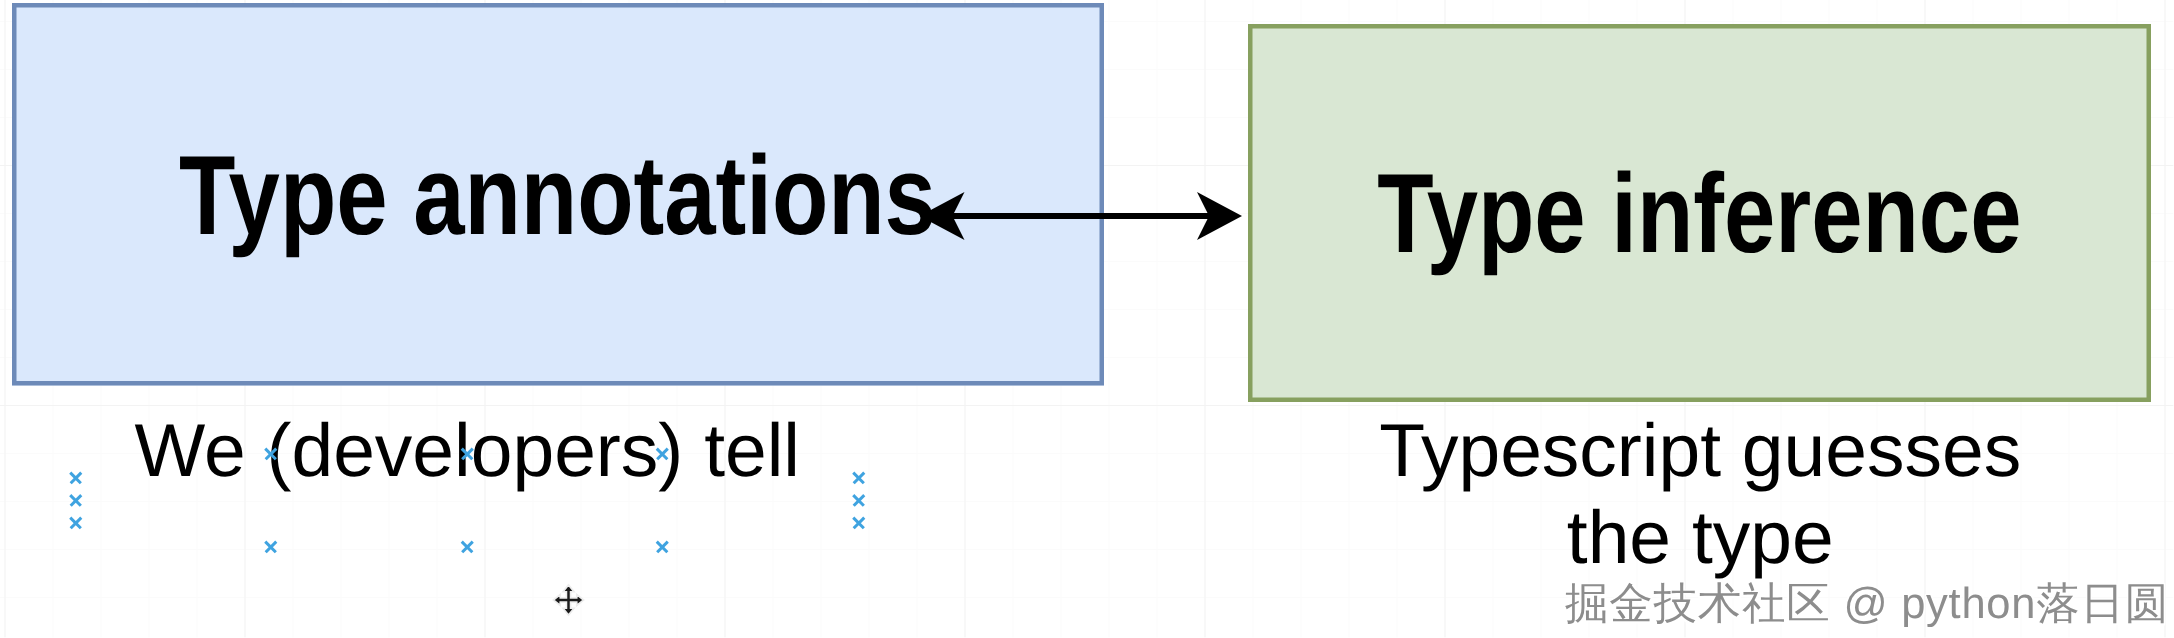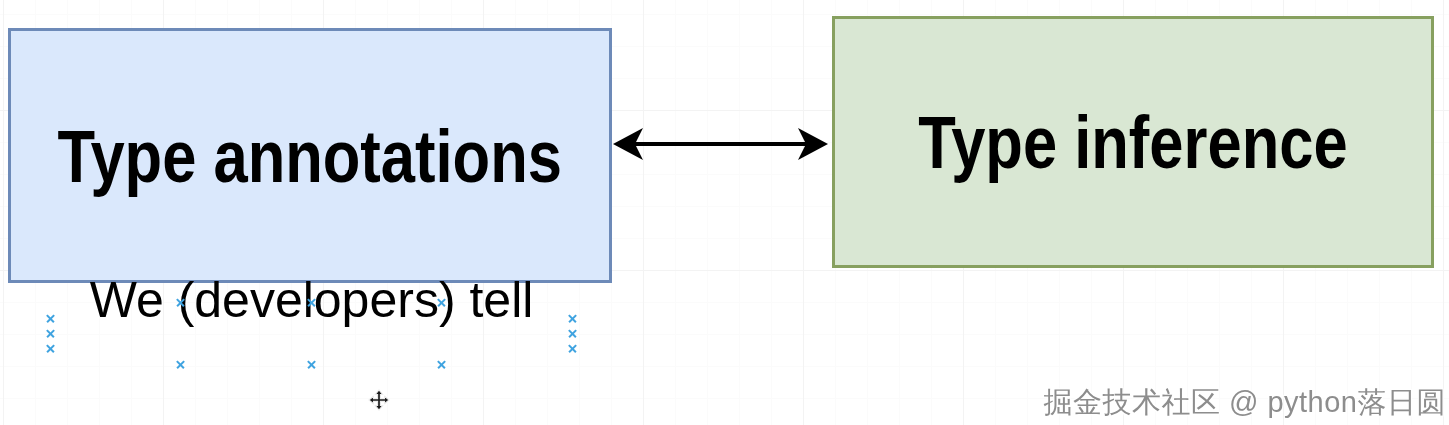--- a/index.html
+++ b/index.html
@@ -20,21 +20,21 @@
   }
 
   .shape-box {
     position: absolute;
     box-sizing: border-box;
     display: flex;
     align-items: center;
     justify-content: center;
   }
   .box-blue {
-    left: 8px; top: 28px; width: 604px; height: 255px;
+    left: 8px; top: 2px; width: 728px; height: 255px;
     background: #dae8fc;
     border: 3px solid #6d8ab8;
   }
   .box-green {
     left: 832px; top: 16px; width: 602px; height: 252px;
     background: #d9e7d3;
     border: 3px solid #87a05f;
   }
   .box-label {
     display: inline-block;
@@ -109,20 +109,24 @@
   <svg class="arrow-svg" width="222" height="40">
     <line x1="24" y1="20" x2="198" y2="20" stroke="#000000" stroke-width="4"></line>
     <path d="M3,20 L33,4 L25,20 L33,36 Z" fill="#000000"></path>
     <path d="M218,20 L188,4 L196,20 L188,36 Z" fill="#000000"></path>
   </svg>
 
   <div class="caption caption-left">
     <div>We (developers) tell</div>
   </div>
 
+  <div class="caption caption-right">
+    <div>Typescript guesses</div>
+    <div>the type</div>
+  </div>
 
   <span class="cp" style="left:180px; top:302px;"></span>
   <span class="cp" style="left:311px; top:302px;"></span>
   <span class="cp" style="left:441px; top:302px;"></span>
   <span class="cp" style="left:50px;  top:318px;"></span>
   <span class="cp" style="left:50px;  top:333px;"></span>
   <span class="cp" style="left:50px;  top:348px;"></span>
   <span class="cp" style="left:572px; top:318px;"></span>
   <span class="cp" style="left:572px; top:333px;"></span>
   <span class="cp" style="left:572px; top:348px;"></span>

